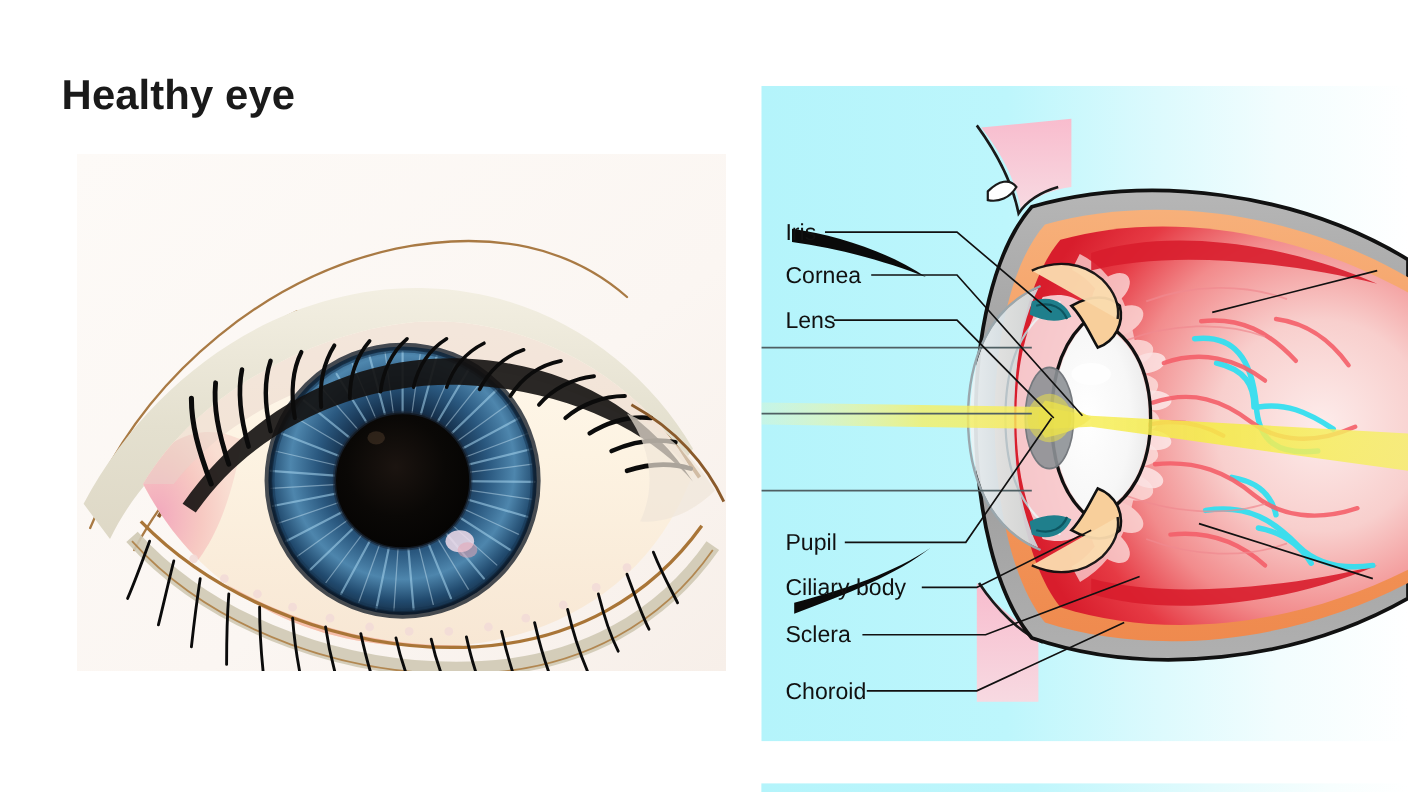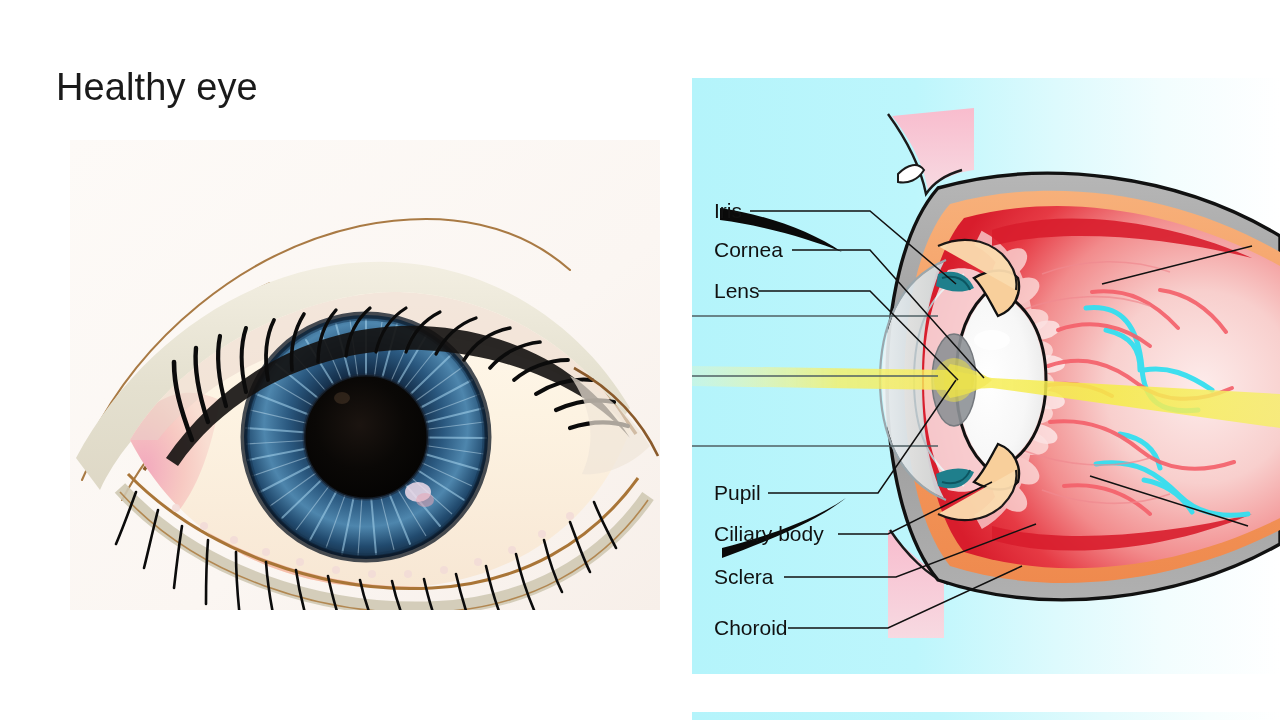--- a/index.html
+++ b/index.html
@@ -22,21 +22,21 @@
     inset: 0;
     background: #ffffff;
   }
 
   
   #slide-title {
     position: absolute;
     left: 56px;
     top: 66px;
     font-size: 38px;
-    font-weight: 400;
+    font-weight: 700;
     color: #1a1a1a;
     letter-spacing: 0.1px;
     line-height: 1.15;
     white-space: nowrap;
   }
 
   
   #eye-photo-panel {
     position: absolute;
     left: 70px;

